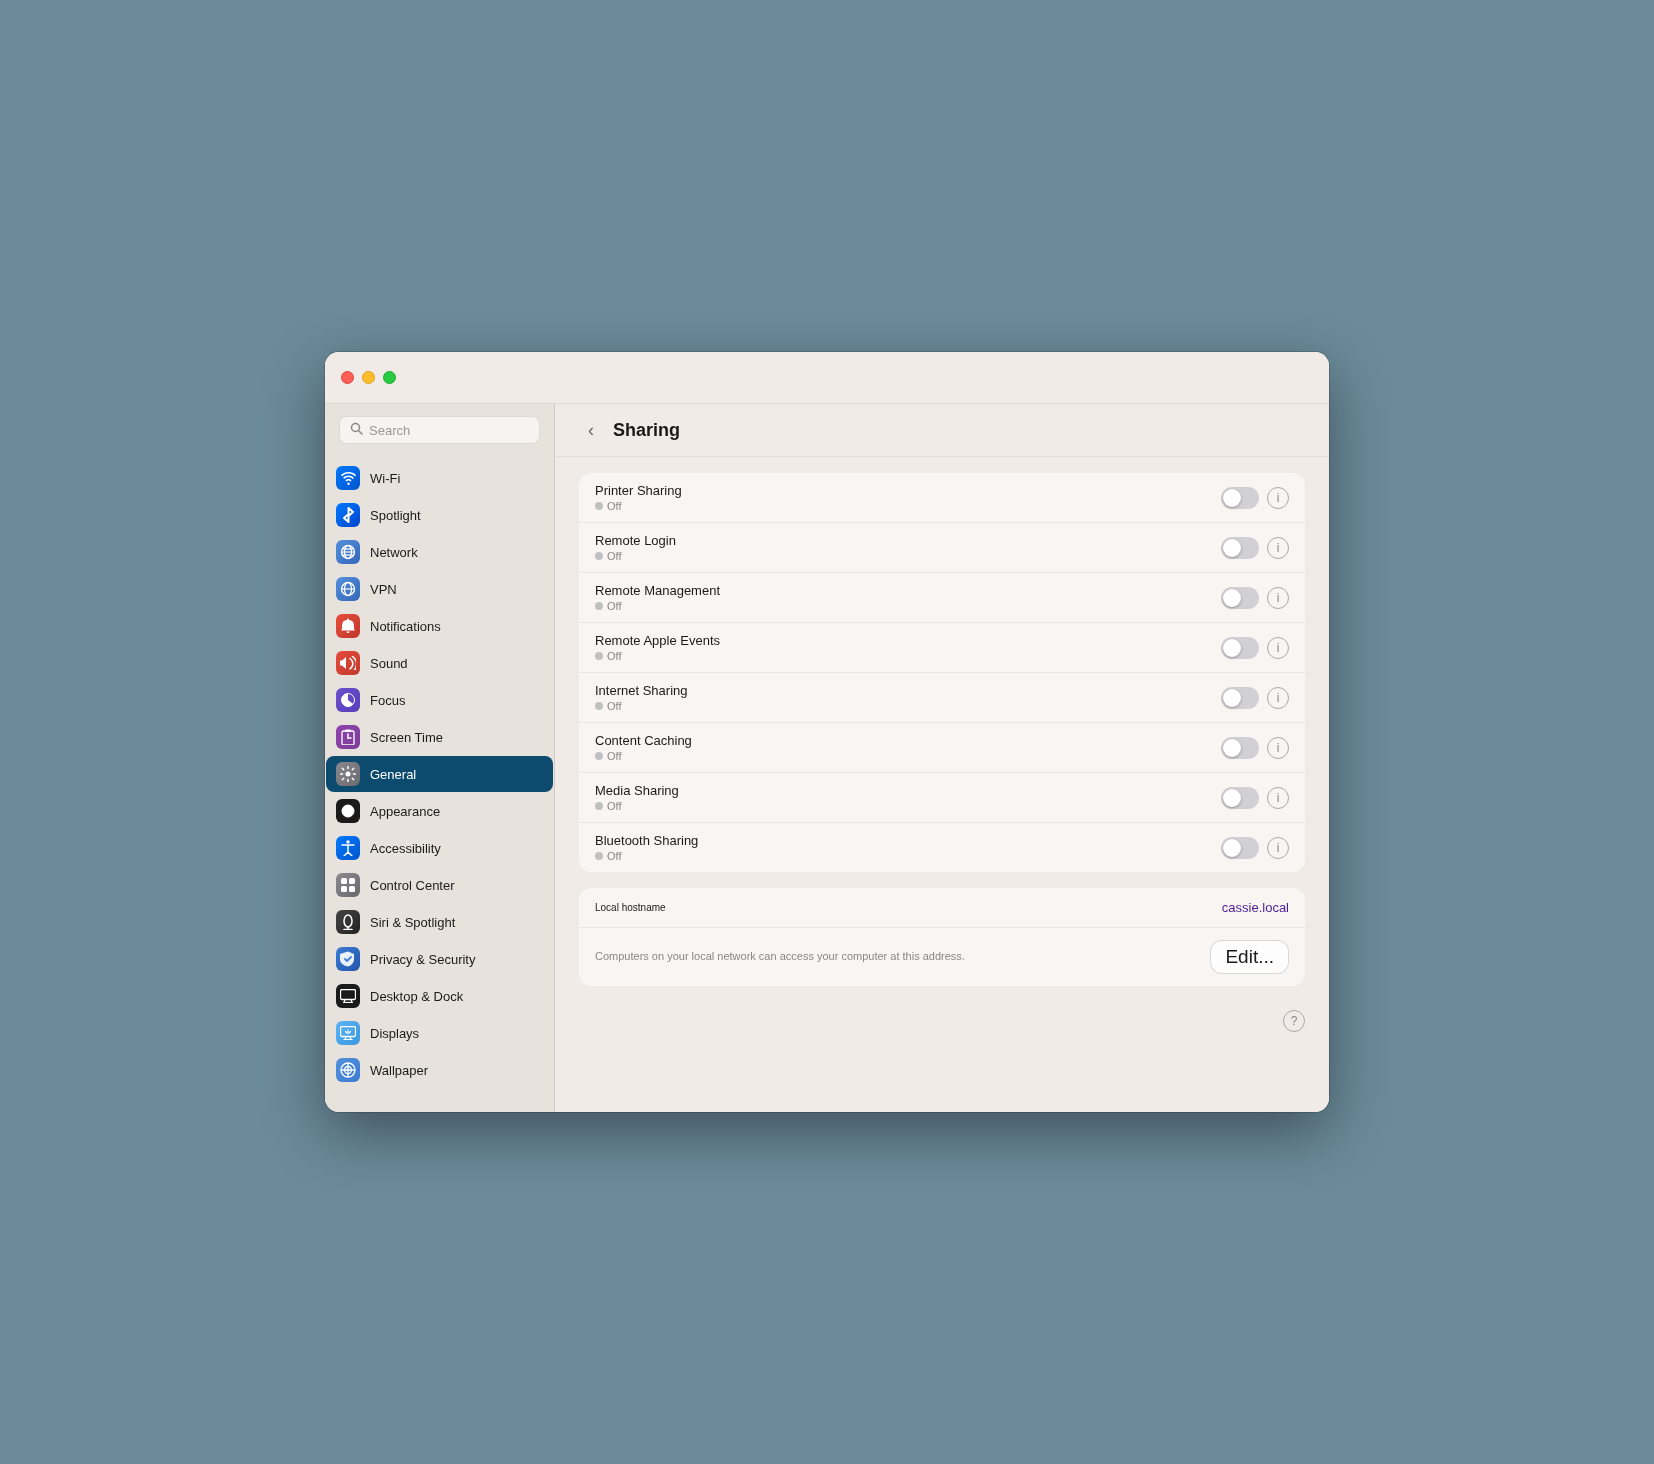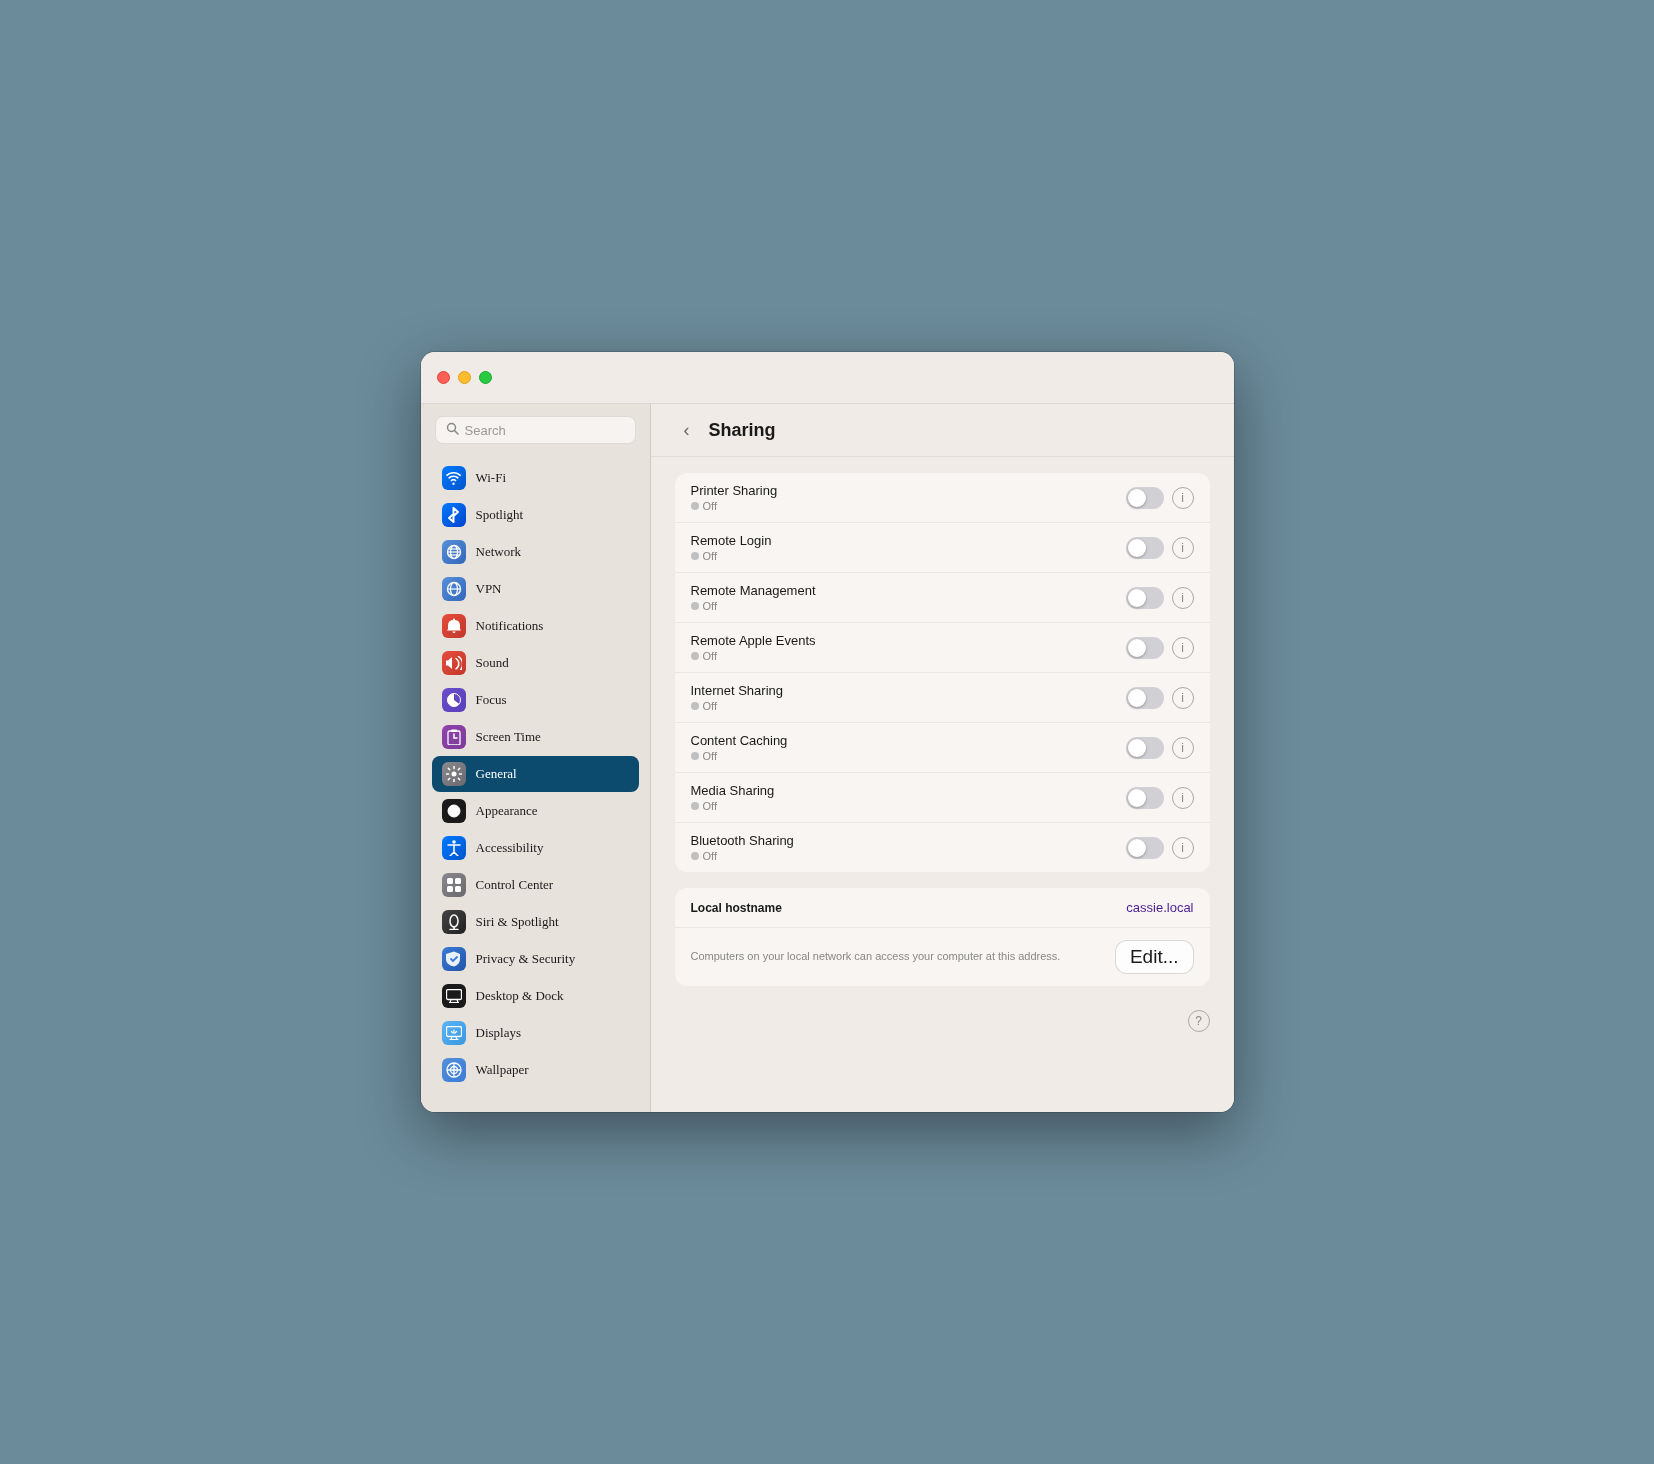--- a/index.html
+++ b/index.html
@@ -5,21 +5,21 @@
     * { box-sizing: border-box; margin: 0; padding: 0; }
     body {
       background: #6b8a9a;
       display: flex;
       justify-content: center;
       align-items: center;
       min-height: 100vh;
       font-family: -apple-system, BlinkMacSystemFont, 'SF Pro Text', 'Helvetica Neue', sans-serif;
     }
     .window {
-      width: 813px;
+      width: 1004px;
       height: 760px;
       background: #f0ebe6;
       border-radius: 14px;
       box-shadow: 0 20px 60px rgba(0,0,0,0.4), 0 0 0 1px rgba(0,0,0,0.15);
       display: flex;
       flex-direction: column;
       overflow: hidden;
     }
     
     .title-bar {
@@ -80,23 +80,22 @@
       color: #888;
       font-size: 13px;
     }
     .search-text {
       font-size: 13px;
       color: #999;
     }
     .sidebar-list {
       flex: 1;
       overflow-y: auto;
-      padding: 4px 11px;
+      padding: 4px 1px;
       scrollbar-width: none;
-      font-family: Liberation Serif, serif;
     }
     .sidebar-list::-webkit-scrollbar { display: none; }
     .sidebar-item {
       display: flex;
       align-items: center;
       gap: 10px;
       padding: 6px 10px;
       border-radius: 8px;
       cursor: pointer;
       font-size: 13px;
@@ -274,23 +273,23 @@
       margin-bottom: 16px;
       overflow: hidden;
     }
     .hostname-row {
       display: flex;
       align-items: center;
       padding: 12px 16px;
       border-bottom: 1px solid rgba(0,0,0,0.06);
     }
     .hostname-label {
-      font-size: 12px;
+      font-size: 10px;
       color: #1a1a1a;
-      font-weight: 700;
+      font-weight: 400;
       flex: 1;
     }
     .hostname-value {
       font-size: 13px;
       color: #4c1d95;
     }
     .hostname-desc-row {
       display: flex;
       align-items: center;
       padding: 12px 16px;

